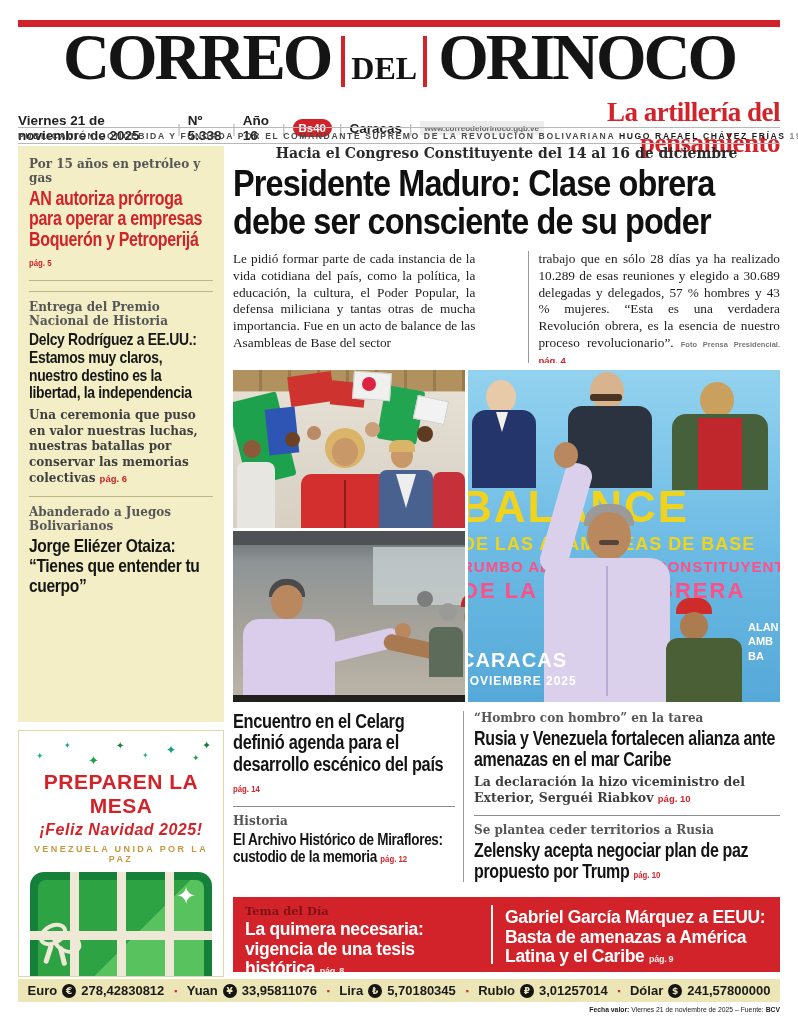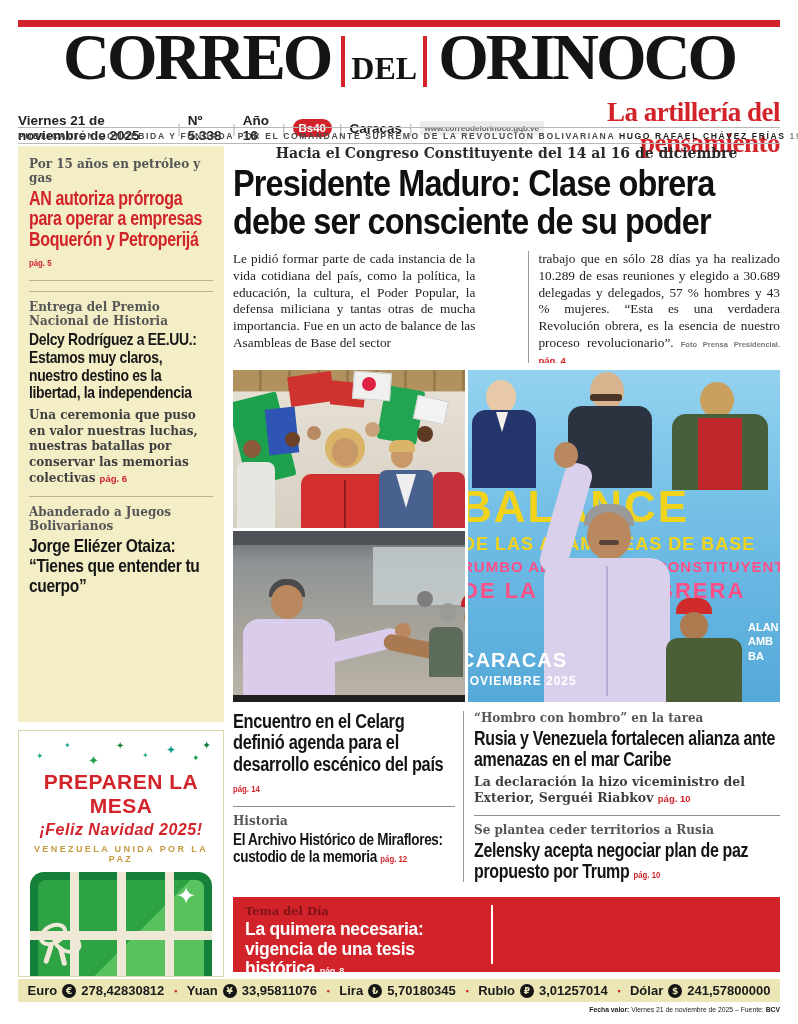--- a/index.html
+++ b/index.html
@@ -291,20 +291,23 @@
       </div>
     </div>
   </main>
 
   <div class="tema">
     <div class="tema-l">
       <div class="tema-label">Tema del Día</div>
       <div class="tema-h"><span>La quimera necesaria: vigencia de una tesis histórica</span> <span class="tema-pag">pág. 8</span></div>
     </div>
     <div class="tema-div"></div>
+    <div class="tema-r">
+      <div class="tema-h"><span>Gabriel García Márquez a EEUU: Basta de amenazas a América Latina y el Caribe</span> <span class="tema-pag">pág. 9</span></div>
+    </div>
   </div>
 
   <div class="ticker">
     <span class="t-item">
       <span>Euro</span>
       <span class="t-sym">€</span>
       <span>278,42830812</span>
     </span>
     <span class="t-bullet">▪</span>
     <span class="t-item">

